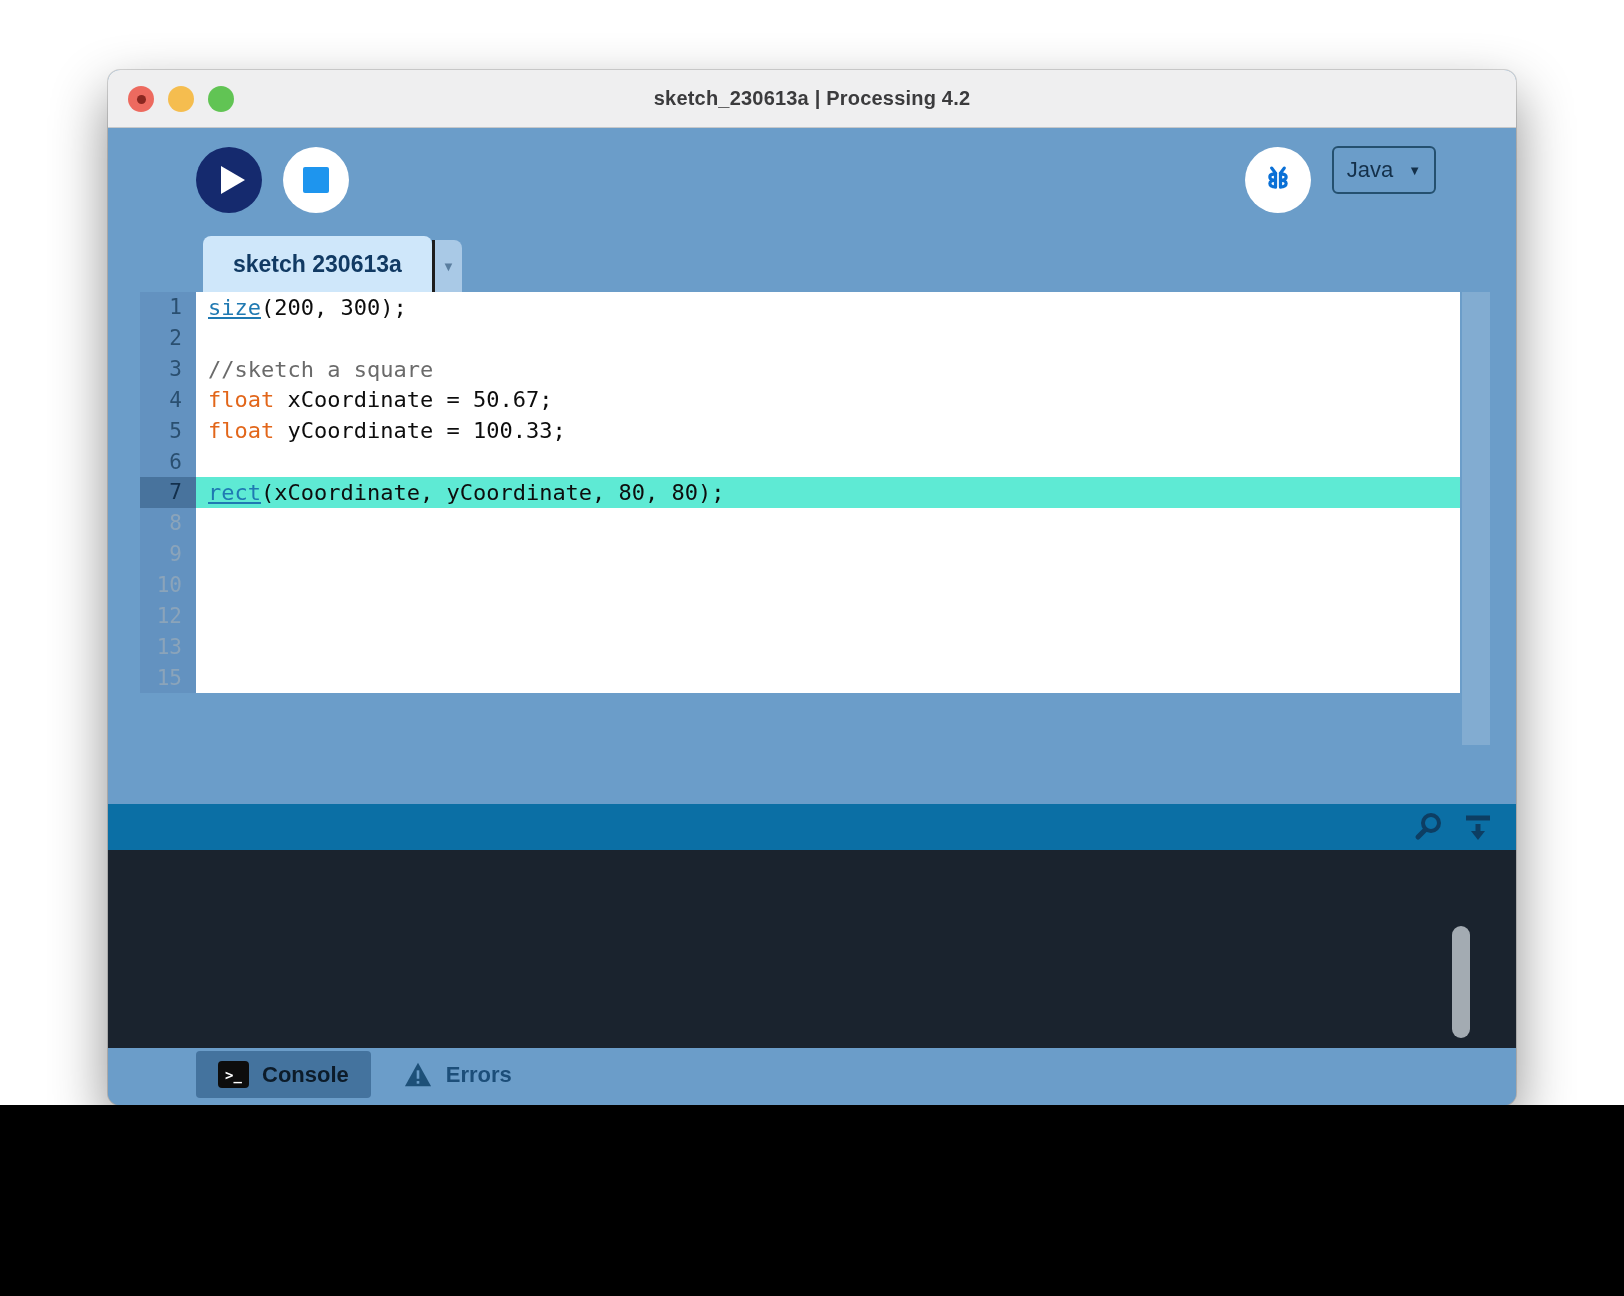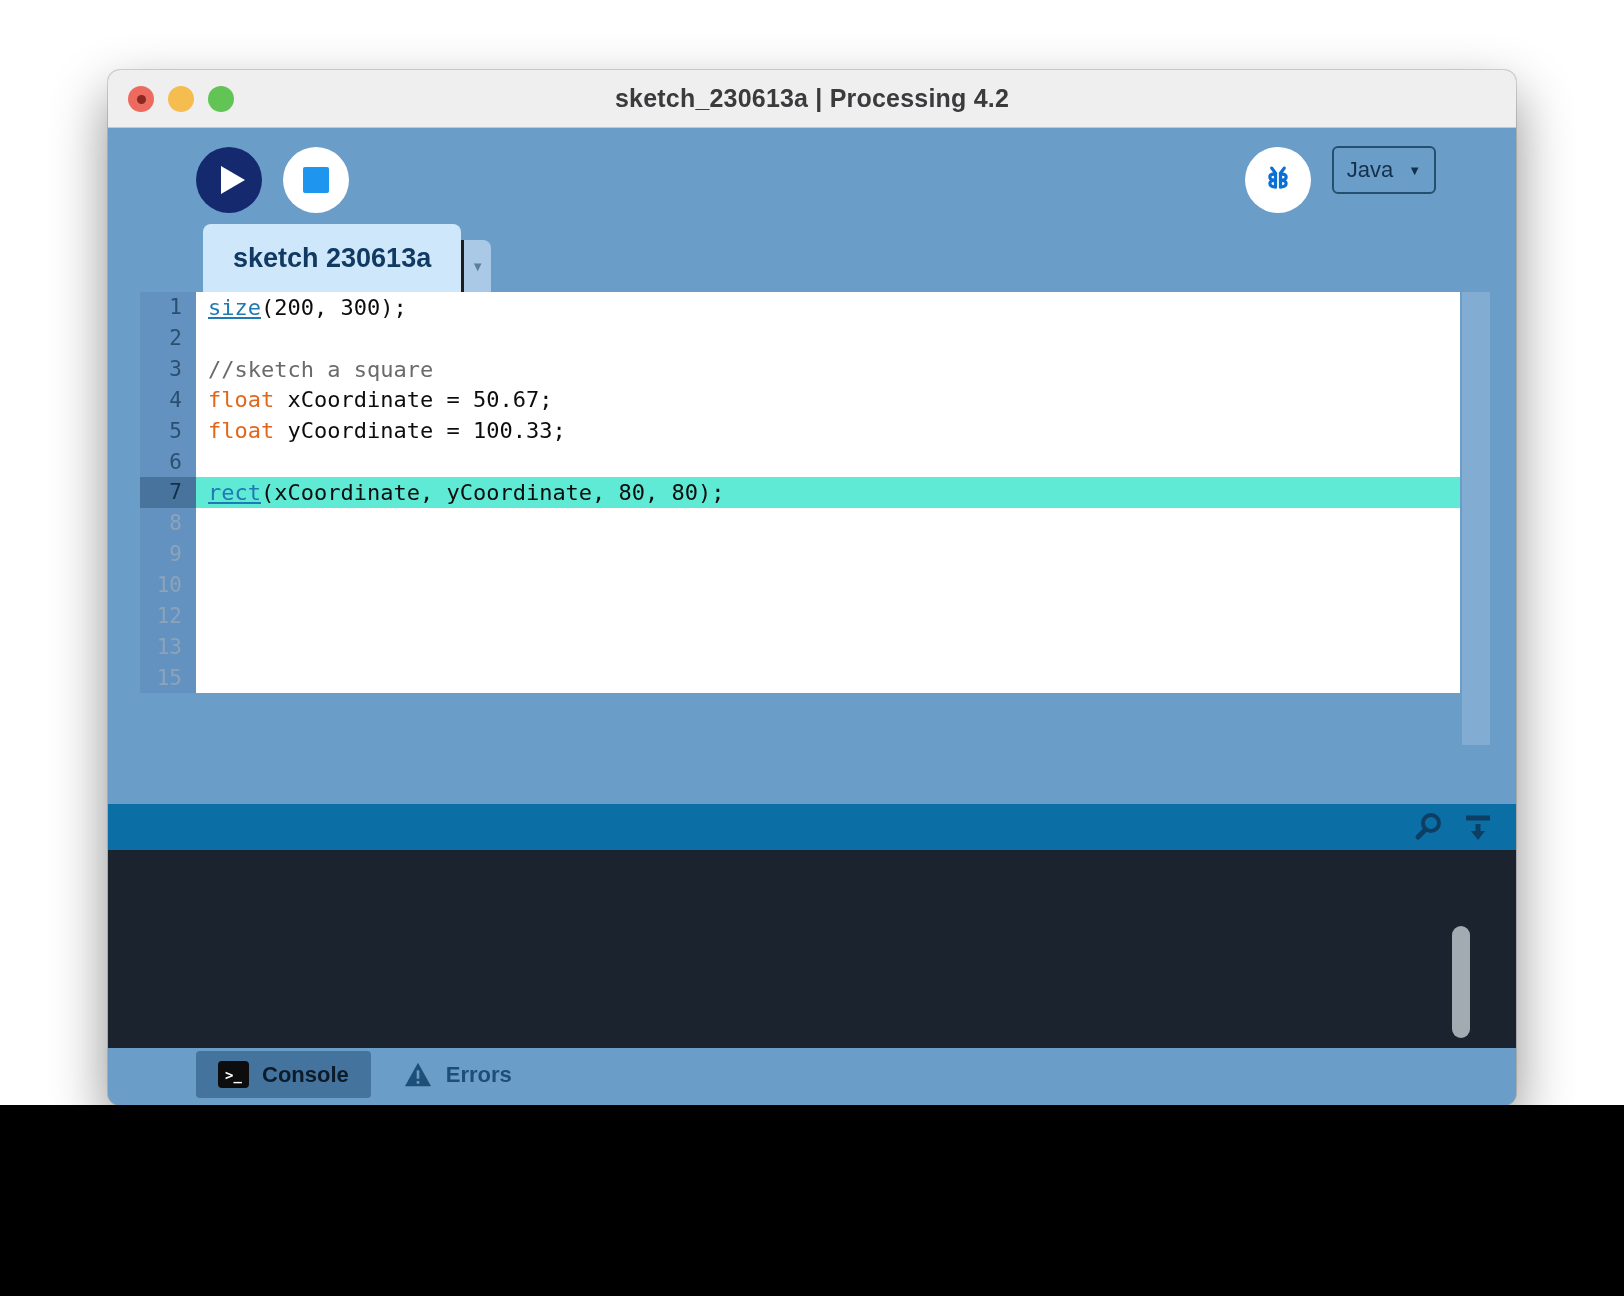--- a/index.html
+++ b/index.html
@@ -12,40 +12,40 @@
     box-shadow:0 24px 55px rgba(0,0,0,0.45), 0 0 0 1px rgba(0,0,0,0.15); }
 
   
   .titlebar { height:58px; background:#efeff0; border-bottom:1px solid #c6c8ca; display:flex; align-items:center; position:relative; }
   .lights { position:absolute; left:20px; top:16px; display:flex; gap:14px; }
   .light { width:26px; height:26px; border-radius:50%; }
   .light-red { background:#ed6a5f; display:flex; align-items:center; justify-content:center; }
   .light-red::after { content:""; width:9px; height:9px; border-radius:50%; background:#8a2720; }
   .light-yellow { background:#f5bd4f; }
   .light-green { background:#61c454; }
-  .win-title { flex:1; text-align:center; font-size:25px; font-weight:bold; color:#3b3b3d; letter-spacing:0.2px; }
+  .win-title { flex:1; text-align:center; font-size:20px; font-weight:bold; color:#3b3b3d; letter-spacing:0.2px; }
 
   
   .toolbar { height:112px; position:relative; }
   .circle-btn { position:absolute; top:19px; width:66px; height:66px; border-radius:50%;
     display:flex; align-items:center; justify-content:center; cursor:pointer; }
   .play-btn { left:88px; background:#152a6e; }
   .play-tri { width:0; height:0; border-left:24px solid #fff; border-top:14px solid transparent; border-bottom:14px solid transparent; margin-left:7px; }
   .stop-btn { left:175px; background:#fff; }
   .stop-sq { width:26px; height:26px; background:#1e95ee; border-radius:2px; }
   .debug-btn { left:1137px; background:#fff; }
   .mode-btn { position:absolute; right:80px; top:18px; min-width:104px; height:48px;
     border:2px solid #24506f; border-radius:6px; display:flex; align-items:center; justify-content:center;
     gap:15px; color:#14304a; font-size:22px; cursor:pointer; }
   .mode-arrow { font-size:13px; color:#14304a; }
 
   
   .tabbar { height:52px; display:flex; padding-left:95px; align-items:flex-end; }
-  .tab { height:68px; background:#cfe7fa; border-radius:8px 8px 0 0; padding:16px 30px;
-    display:flex; align-items:center; font-size:27px; font-weight:bold; color:#113a63; cursor:pointer; }
+  .tab { height:56px; background:#cfe7fa; border-radius:8px 8px 0 0; padding:16px 30px;
+    display:flex; align-items:center; font-size:23px; font-weight:bold; color:#113a63; cursor:pointer; }
   .tab-sep { width:3px; height:52px; background:#1d1d1d; }
   .tab-menu { width:27px; height:52px; background:#a9c9e6; border-radius:0 8px 0 0;
     display:flex; align-items:center; justify-content:center; cursor:pointer; }
   .tab-menu-arrow { font-size:13px; color:#5a7e9f; }
 
   
   .editor { height:453px; position:relative; overflow:hidden; padding-left:32px; }
   .code-row { display:flex; height:30.85px; }
   .gutter-cell { width:56px; flex:0 0 56px; background:#6392c0; color:#2a4f70;
     font:21px "DejaVu Sans Mono", monospace; display:flex; align-items:center; justify-content:flex-end; padding-right:14px; }

